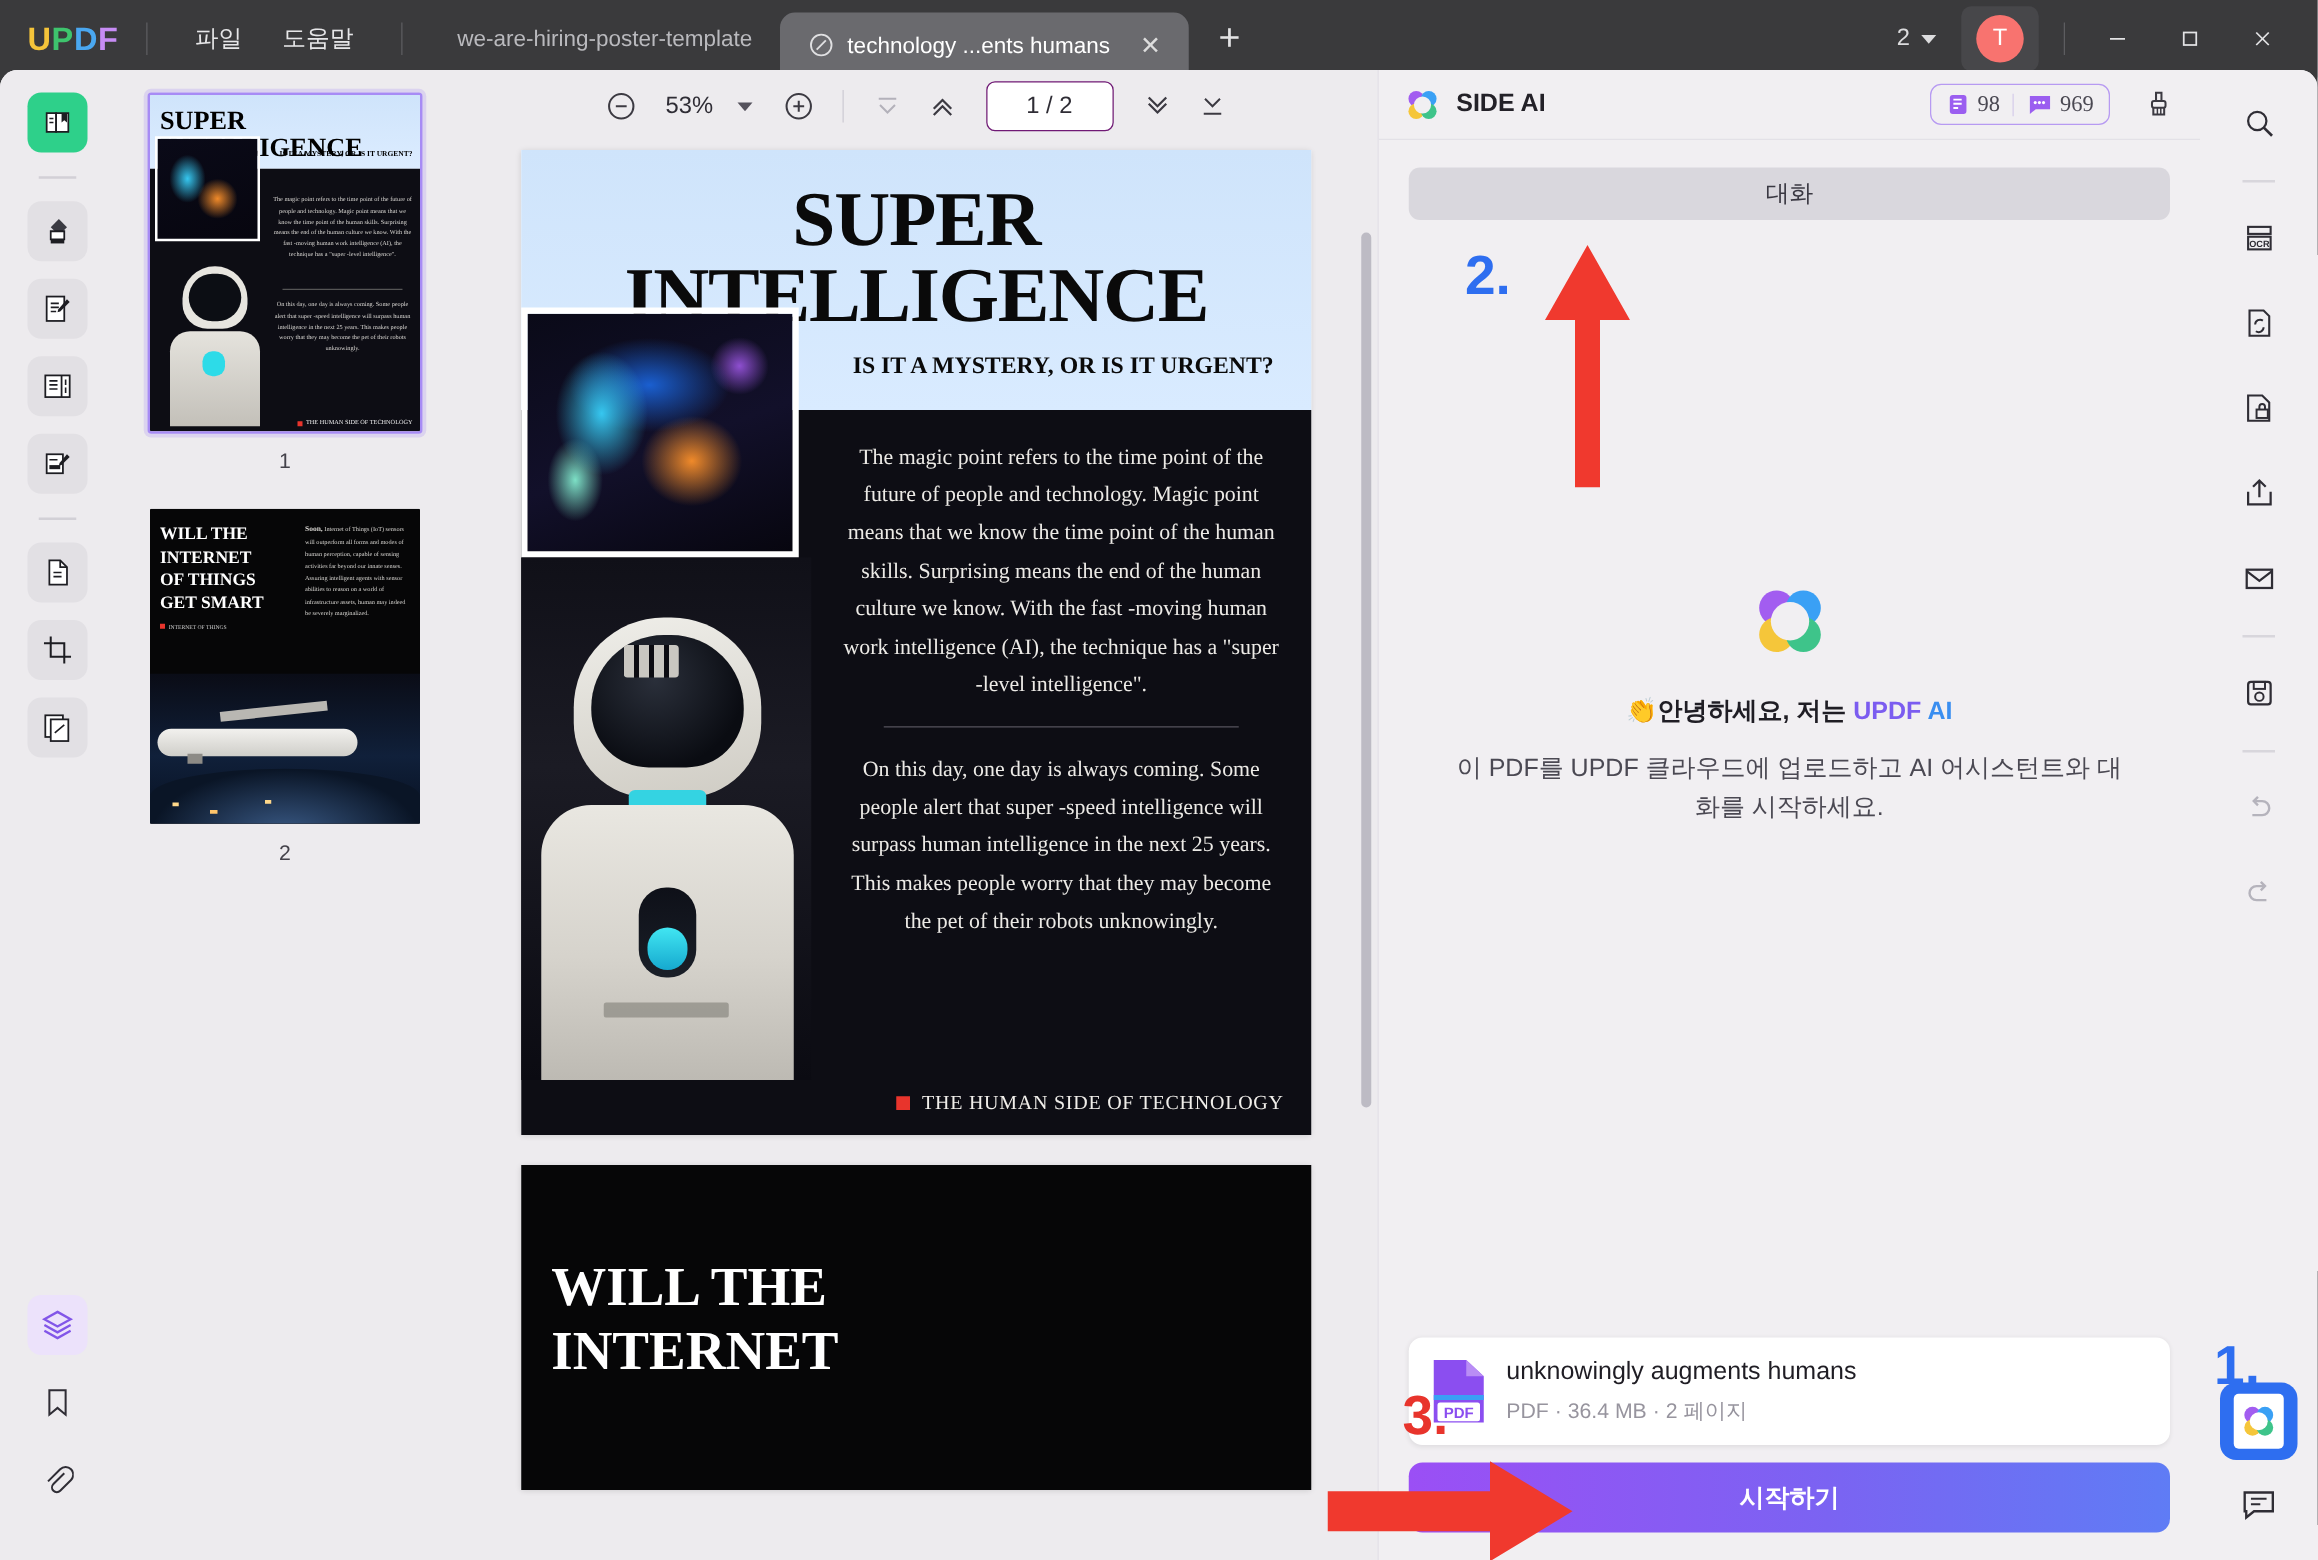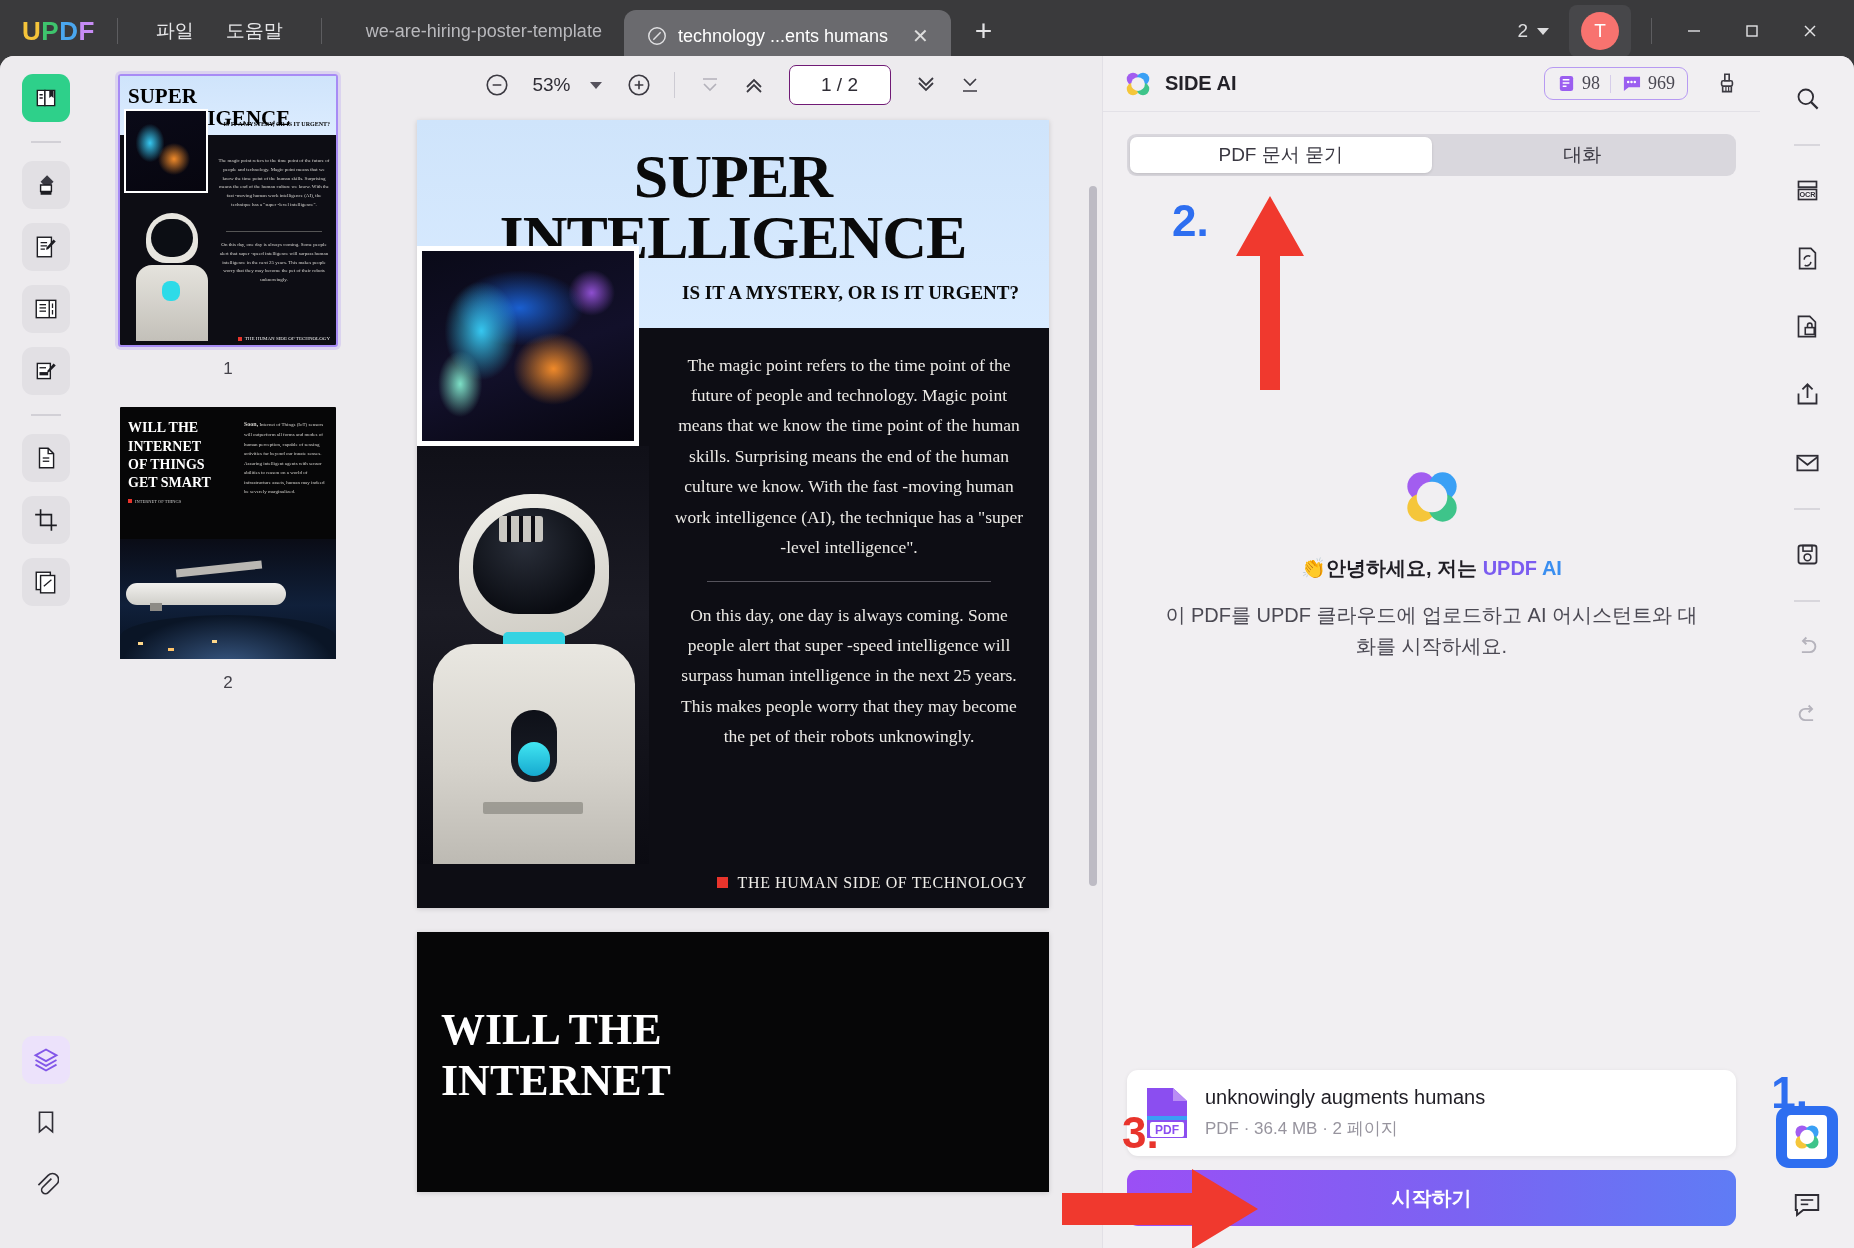--- a/index.html
+++ b/index.html
@@ -491,21 +491,20 @@
           <path d="M10 3h4v6h-4z" fill="none" stroke="#3c3a42" stroke-width="1.5"></path>
           <rect x="7" y="9" width="10" height="5" rx="1.5" fill="none" stroke="#3c3a42" stroke-width="1.5"></rect>
           <path d="M8 14v5h8v-5" fill="none" stroke="#3c3a42" stroke-width="1.5"></path>
           <line x1="11" y1="14" x2="11" y2="19" stroke="#3c3a42" stroke-width="1.1"></line>
           <line x1="13.5" y1="14" x2="13.5" y2="19" stroke="#3c3a42" stroke-width="1.1"></line>
         </svg>
       </div>
     </div>
 
     <div class="ai-tabs">
-      <div class="ai-tab active">PDF 문서 묻기</div>
       <div class="ai-tab">대화</div>
     </div>
 
     <div class="ai-center">
       <svg class="ai-biglogo" viewBox="0 0 48 48">
         <circle cx="16" cy="16" r="10.5" fill="#a25df0"></circle>
         <circle cx="32" cy="16" r="10.5" fill="#3aa0f5"></circle>
         <circle cx="16" cy="32" r="10.5" fill="#f5c63a"></circle>
         <circle cx="32" cy="32" r="10.5" fill="#3ec48a"></circle>
         <circle cx="24" cy="24" r="11.5" fill="#f1eff2"></circle>

